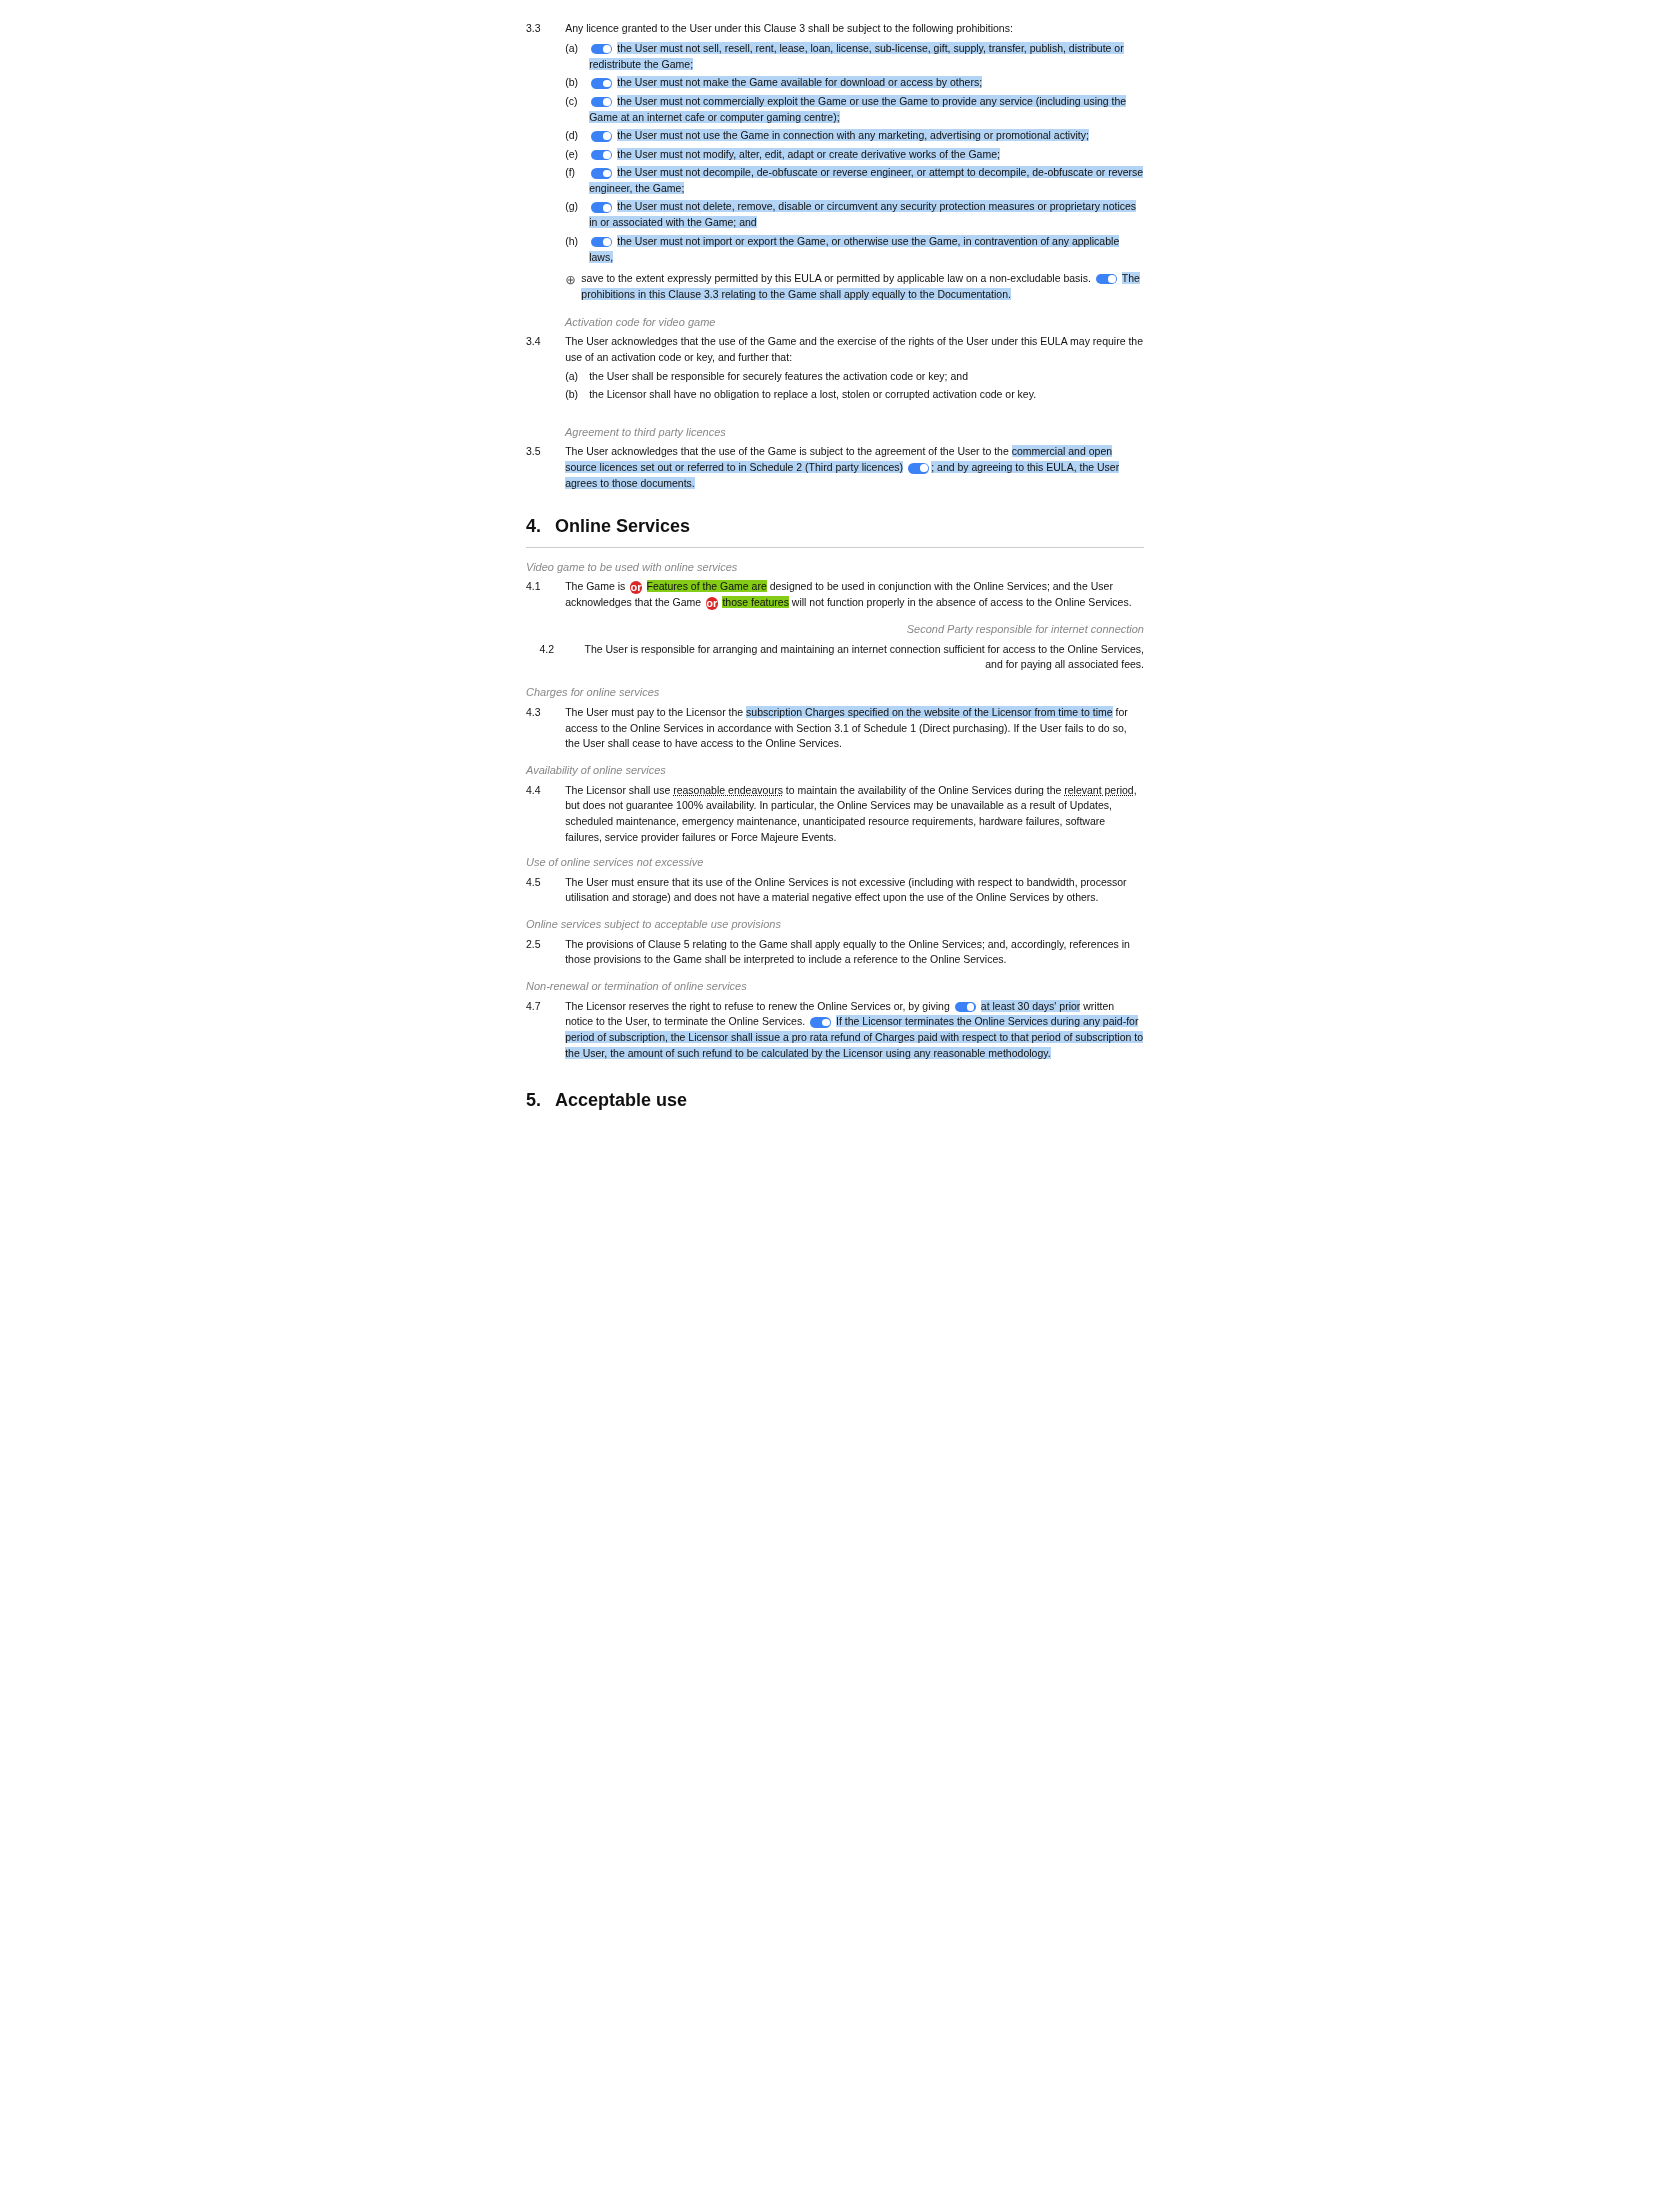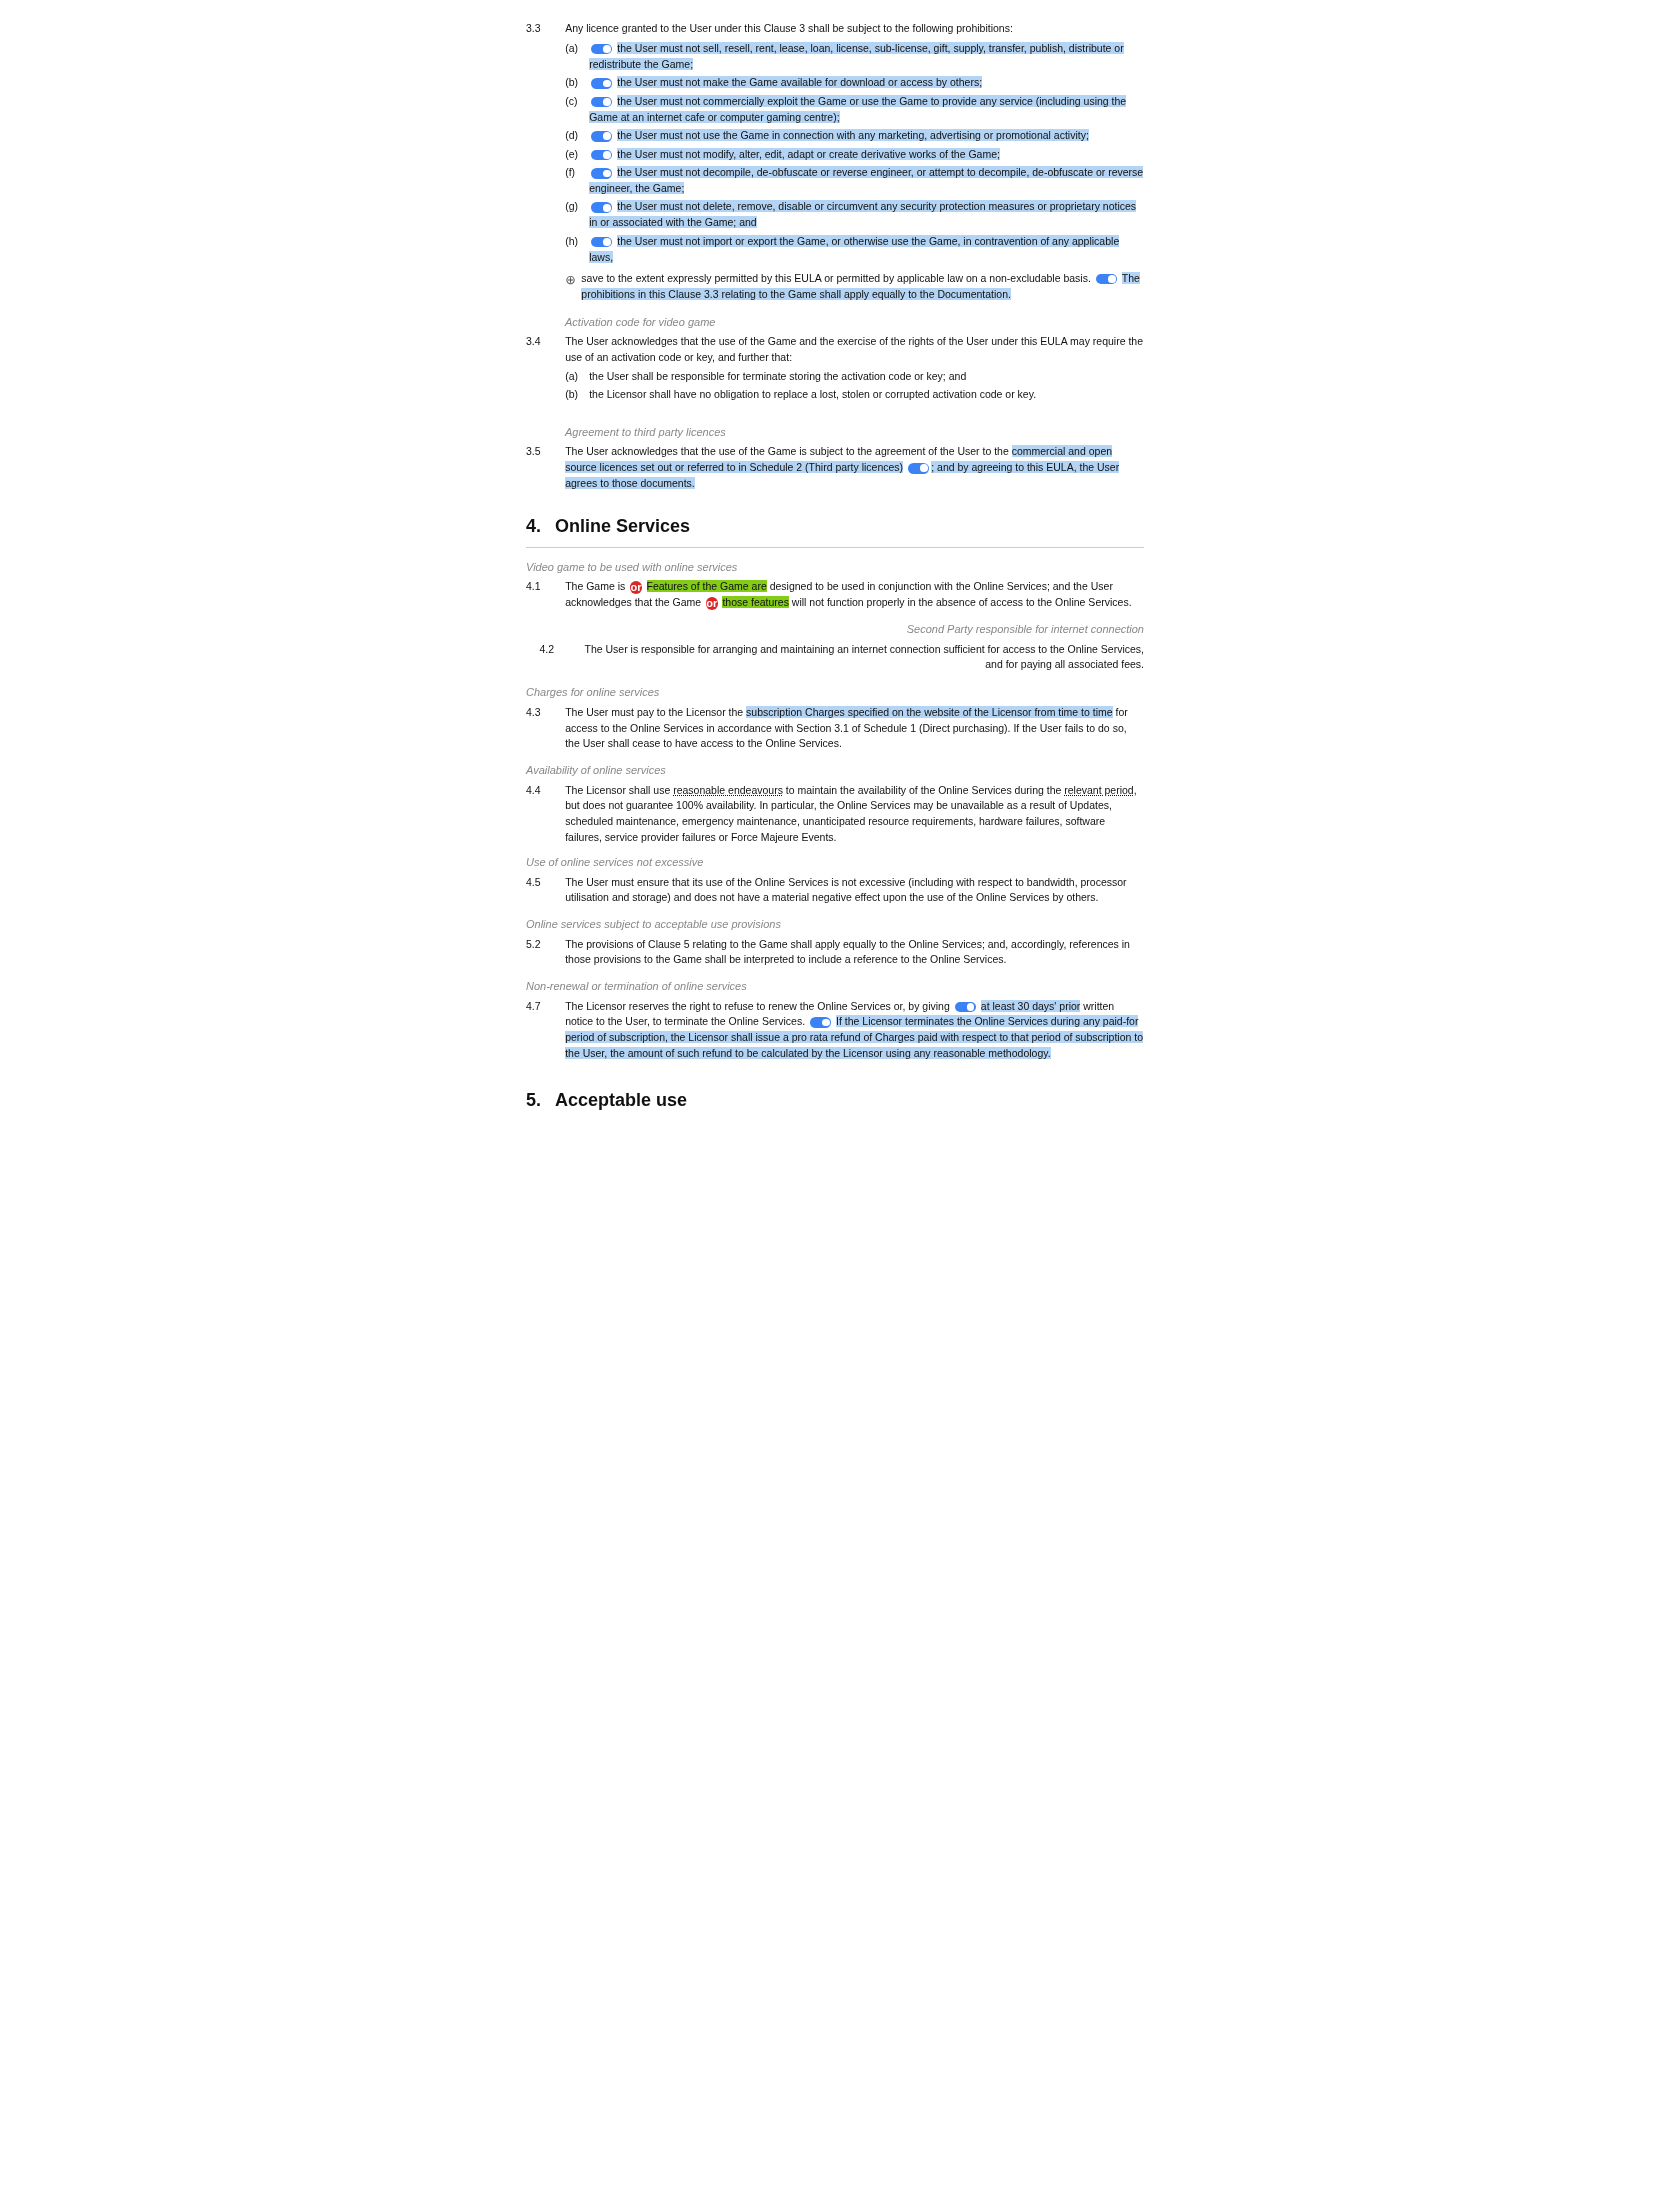--- a/index.html
+++ b/index.html
@@ -194,21 +194,21 @@
 
 <div style="margin-top:11.2px;">
   <div style="margin-left:39px;" class="subsection-label">Activation code for video game</div>
   <div class="clause-row">
     <div class="clause-num">3.4</div>
     <div class="clause-content">
       <span>The User acknowledges that the use of the Game and the exercise of the rights of the User under this EULA may require the use of an activation code or key, and further that:</span>
       <div style="margin-top:2.8px;">
         <div class="sub-clause">
           <span class="sub-clause-label">(a)</span>
-          <span>the User shall be responsible for terminate storing the activation code or key; and</span>
+          <span>the User shall be responsible for securely features the activation code or key; and</span>
         </div>
         <div class="sub-clause">
           <span class="sub-clause-label">(b)</span>
           <span>the Licensor shall have no obligation to replace a lost, stolen or corrupted activation code or key.</span>
         </div>
       </div>
     </div>
   </div>
 </div>
 
@@ -274,21 +274,21 @@
       <div class="clause-num">4.5</div>
       <div class="clause-content">
         <span>The User must ensure that its use of the Online Services is not excessive (including with respect to bandwidth, processor utilisation and storage) and does not have a material negative effect upon the use of the Online Services by others.</span>
       </div>
     </div>
   </div>
 
   <div style="margin-top:9.8px;">
     <div class="subsection-label">Online services subject to acceptable use provisions</div>
     <div class="clause-row">
-      <div class="clause-num">5.2</div>
+      <div class="clause-num">2.5</div>
       <div class="clause-content">
         <span>The provisions of Clause 5 relating to the Game shall apply equally to the Online Services; and, accordingly, references in those provisions to the Game shall be interpreted to include a reference to the Online Services.</span>
       </div>
     </div>
   </div>
 
   <div style="margin-top:9.8px;">
     <div class="subsection-label">Non-renewal or termination of online services</div>
     <div class="clause-row">
       <div class="clause-num">4.7</div>

